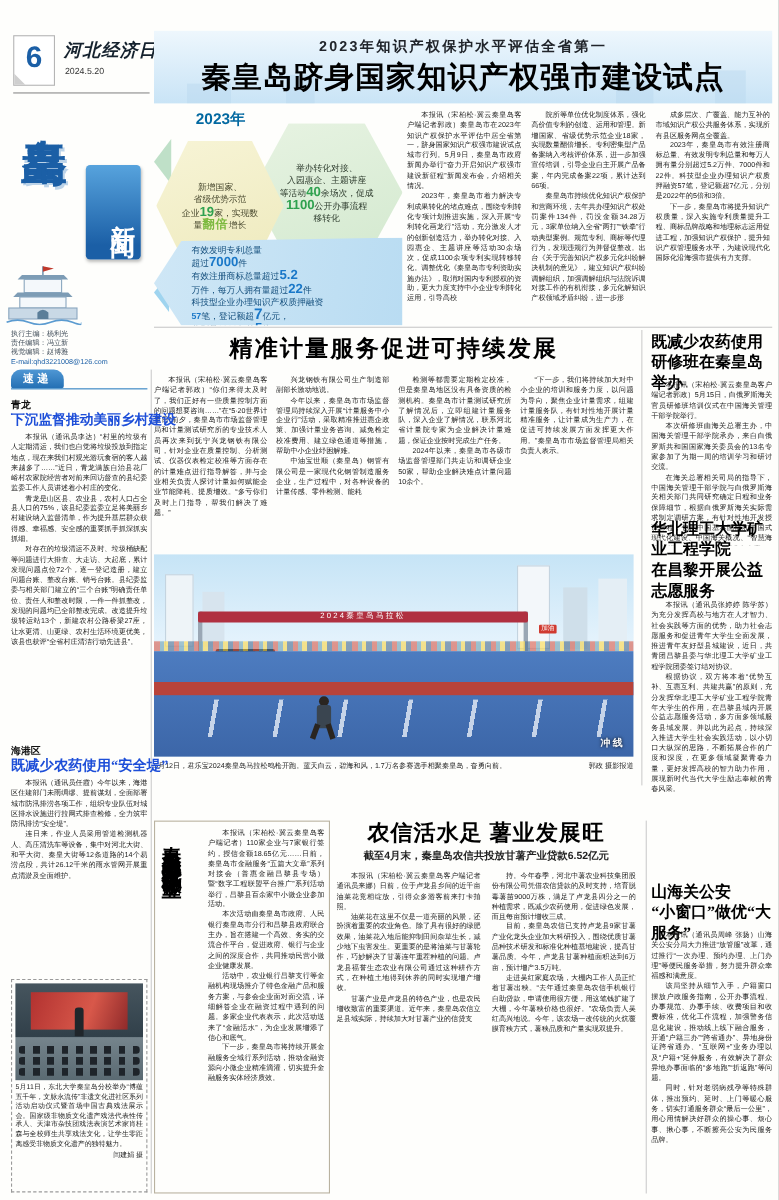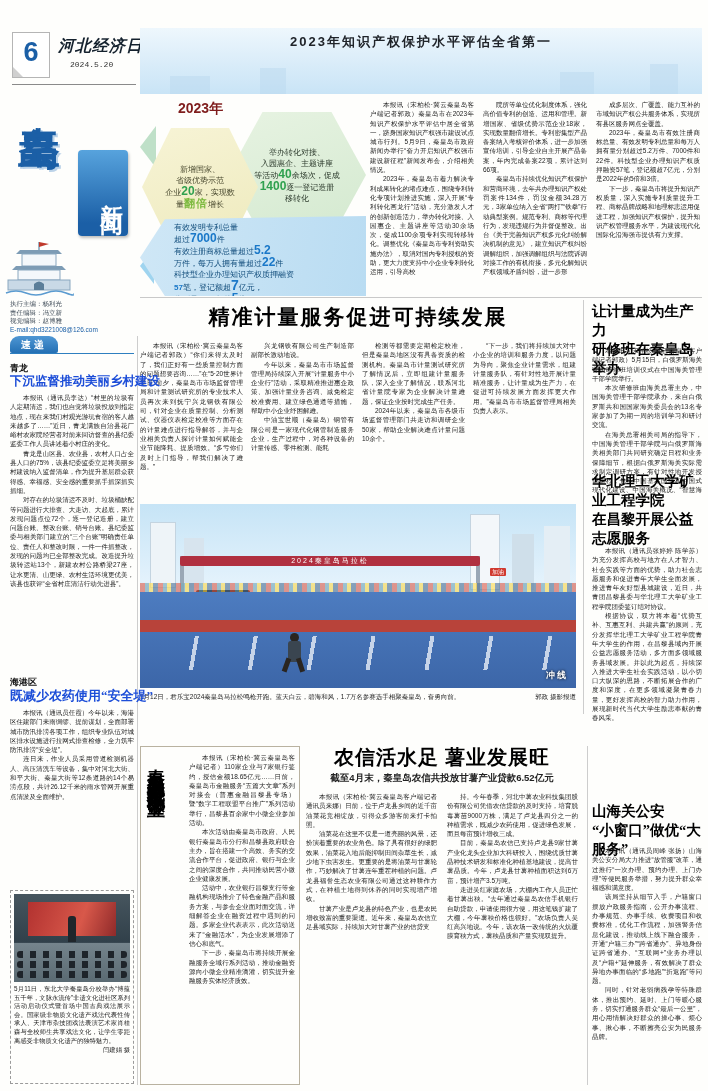--- a/index.html
+++ b/index.html
@@ -5,40 +5,40 @@
   * { margin:0; padding:0; box-sizing:border-box; }
   body { background:#888; font-family:"Liberation Sans", sans-serif; }
   .page { position:relative; width:708px; height:1091px; background:#fefefc; margin:0 auto; overflow:hidden; color:#1a1a1a; }
   .abs { position:absolute; }
 
   
   .pagenum-box { left:12px; top:32px; width:38px; height:46px; border:1px solid #b5b5b5; background:#fff; }
   .pagenum-box .fold { position:absolute; left:0; bottom:0; width:0; height:0; border-left:10px solid #cfcfcf; border-top:10px solid transparent; }
   .pagenum { position:absolute; left:0; top:4px; width:100%; text-align:center; font-size:27px; color:#1b5fa6; font-weight:bold; }
   .paper-name { left:58px; top:36px; font-family:"Liberation Serif", serif; font-weight:bold; font-style:italic; font-size:16px; color:#15222e; letter-spacing:1px; }
-  .paper-date { left:70px; top:60px; font-size:8px; color:#333;font-family:Liberation Mono, monospace; }
+  .paper-date { left:59px; top:60px; font-size:8px; color:#333; }
   .mast-rule { left:12px; top:84px; width:124px; border-bottom:1px solid #8a8a8a; }
 
   
   .qhd-title { left:14px; top:94px; writing-mode:vertical-rl; font-family:"Liberation Serif", serif; font-size:42px; line-height:50px; font-weight:900; color:#1b5fa6; text-shadow:2px 2px 0 #bcd3e8; height:150px; }
   .news-badge { left:78px; top:150px; width:50px; height:86px; background:linear-gradient(180deg,#57a3dd 0%,#1b5fa6 85%); border-radius:4px; box-shadow:1px 2px 3px rgba(0,0,0,.25); }
   .news-badge span { position:absolute; left:0; top:8px; width:100%; writing-mode:vertical-rl; text-align:center; color:#fff; font-size:23px; font-weight:900; letter-spacing:8px; height:70px; }
   .tower { left:4px; top:234px; width:70px; height:62px; }
   .editors { left:10px; top:300px; width:124px; font-size:6.5px; line-height:8.5px; color:#44505c; }
   .editors .email { color:#1b5fa6; }
 
   
   .top-banner { left:140px; top:28px; width:562px; height:66px; background:linear-gradient(180deg,#eef7fd 0%,#d9ecf9 55%,#c9e4f6 100%); overflow:hidden; }
   .sky-b { position:absolute; bottom:0; background:#b7d8ee; opacity:.45; }
   .kicker { position:absolute; left:0; top:5px; width:100%; text-align:center; font-size:13px; font-weight:bold; color:#20242a; letter-spacing:2px; }
   .headline-main { position:absolute; left:0; top:24px; width:100%; text-align:center; font-family:"Liberation Serif", serif; font-size:27px; font-weight:900; color:#000; letter-spacing:1px; }
 
   
   .infographic { left:140px; top:98px; width:226px; height:198px; }
-  .ig-year { position:absolute; left:38px; top:2px; font-size:14px; font-weight:900; color:#7f1d1d; }
+  .ig-year { position:absolute; left:38px; top:2px; font-size:14px; font-weight:900; color:#0369a1; }
   .hex { position:absolute; clip-path:polygon(25% 0,75% 0,100% 50%,75% 100%,25% 100%,0 50%); display:flex; align-items:center; justify-content:center; text-align:center; padding:2px 16px; }
   .hex-green { left:88px; top:14px; width:138px; height:126px; background:linear-gradient(160deg,#e7f3e2,#d3e9cf); font-size:8px; line-height:11px; color:#2c3a2c; }
   .hex-yellow { left:2px; top:30px; width:116px; height:118px; background:linear-gradient(160deg,#f7f4d6,#eeeabd); font-size:8px; line-height:11px; color:#4a4a30; }
   .blue-banner { position:absolute; left:0; top:118px; width:226px; height:80px; background:linear-gradient(100deg,#cfe7f6,#b9dcf2); clip-path:polygon(0 52%,11% 4%,100% 0,100% 100%,11% 100%); padding:6px 6px 4px 34px; font-size:8px; line-height:11px; color:#134e7c; white-space:pre-line; }
   .chev { position:absolute; clip-path:polygon(100% 0,100% 100%,0 50%); }
   .run-blue { color:#1a78c8; font-weight:bold; }
   .run-blue-lg { color:#1a78c8; font-weight:900; font-size:12px; }
   .run-blue-xl { color:#1a78c8; font-weight:900; font-size:14px; }
   .run-green-lg { color:#2fa14f; font-weight:900; font-size:12px; }
   .run-doubled { color:#7cb93e; font-weight:900; font-size:11px; letter-spacing:1px; }
@@ -138,37 +138,38 @@
     <div>视觉编辑：赵博雅</div>
     <div class="email">E-mail:qhd3221008@126.com</div>
   </div>
 
   <div class="abs top-banner">
     <div class="sky-b" style="left:30px;width:40px;height:18px;"></div>
     <div class="sky-b" style="left:120px;width:26px;height:26px;"></div>
     <div class="sky-b" style="left:420px;width:34px;height:22px;"></div>
     <div class="sky-b" style="left:510px;width:28px;height:30px;"></div>
     <div class="kicker">2023年知识产权保护水平评估全省第一</div>
+    <div class="headline-main">秦皇岛跻身国家知识产权强市建设试点</div>
   </div>
 
   <div class="abs infographic">
     <div class="ig-year">2023年</div>
     <div class="chev" style="left:0;top:28px;width:16px;height:42px;background:#bfe0c8;"></div>
     <div class="chev" style="left:0;top:150px;width:14px;height:36px;background:#9fd4ef;"></div>
     <div class="hex hex-green">
         <span style="white-space:pre-line"><span>举办转化对接、
 入园惠企、主题讲座
 等活动</span><span class="run-green-lg">40</span><span>余场次，促成
-</span><span class="run-green-lg">1400</span><span>逐一登记造册
+</span><span class="run-green-lg">1100</span><span>公开办事流程
 移转化</span></span>
       </div>
     <div class="hex hex-yellow">
         <span style="white-space:pre-line"><span>新增国家、
 省级优势示范
-企业</span><span class="run-green-lg">20</span><span>家，实现数
+企业</span><span class="run-green-lg">19</span><span>家，实现数
 量</span><span class="run-doubled">翻倍</span><span>增长</span></span>
       </div>
     <div class="blue-banner"><span>有效发明专利总量
 超过</span><span class="run-blue-lg">7000</span><span>件
 有效注册商标总量超过</span><span class="run-blue-lg">5.2</span><span>
 万件，每万人拥有量超过</span><span class="run-blue-lg">22</span><span>件
 科技型企业办理知识产权质押融资
 </span><span class="run-blue">57</span><span>笔，登记额超</span><span class="run-blue-xl">7</span><span>亿元，
 分别是2022年的</span><span class="run-blue-lg">5</span><span>倍
 和</span><span class="run-blue-lg">3</span><span>倍</span></div>
@@ -262,21 +263,21 @@
       <div class="lect-speaker"></div>
       <div class="lect-row" style="bottom:24px;"></div>
       <div class="lect-row" style="bottom:14px;"></div>
       <div class="lect-row" style="bottom:4px;"></div>
     </div>
     <div class="lect-caption">5月11日，东北大学秦皇岛分校举办“博蕴五千年，文脉永流传”非遗文化进社区系列活动启动仪式暨首场中国古典戏法展示会。国家级非物质文化遗产戏法代表性传承人、天津市杂技团戏法表演艺术家肖桂森与全校师生共享戏法文化，让学生零距离感受非物质文化遗产的独特魅力。</div>
     <div class="lect-credit">闫建娟 摄</div>
   </div>
 
   <div class="abs rc-head" style="top:302px;">
-    <div>让计量成为生产力</div>
+    <div>既减少农药使用</div>
     <div>研修班在秦皇岛举办</div>
   </div>
   <div class="abs paras" style="left:592px;top:346px;width:110px;height:150px;">
       <p>本报讯（宋柏松·冀云秦皇岛客户端记者郭政）5月15日，白俄罗斯海关官员研修班培训仪式在中国海关管理干部学院举行。</p>
       <p>本次研修班由海关总署主办，中国海关管理干部学院承办，来自白俄罗斯共和国国家海关委员会的13名专家参加了为期一周的培训学习和研讨交流。</p>
       <p>在海关总署相关司局的指导下，中国海关管理干部学院与白俄罗斯海关相关部门共同研究确定日程和业务保障细节，根据白俄罗斯海关实际需求制定调研方案，有针对性地开发授课课程，包括中国基本国情和中国式现代化建设、中国海关概况、“智慧海关”建设、海关口岸监管等业务内容。</p>
     </div>
 
   <div class="abs rc-head" style="top:472px;">
     <div>华北理工大学矿业工程学院</div>

